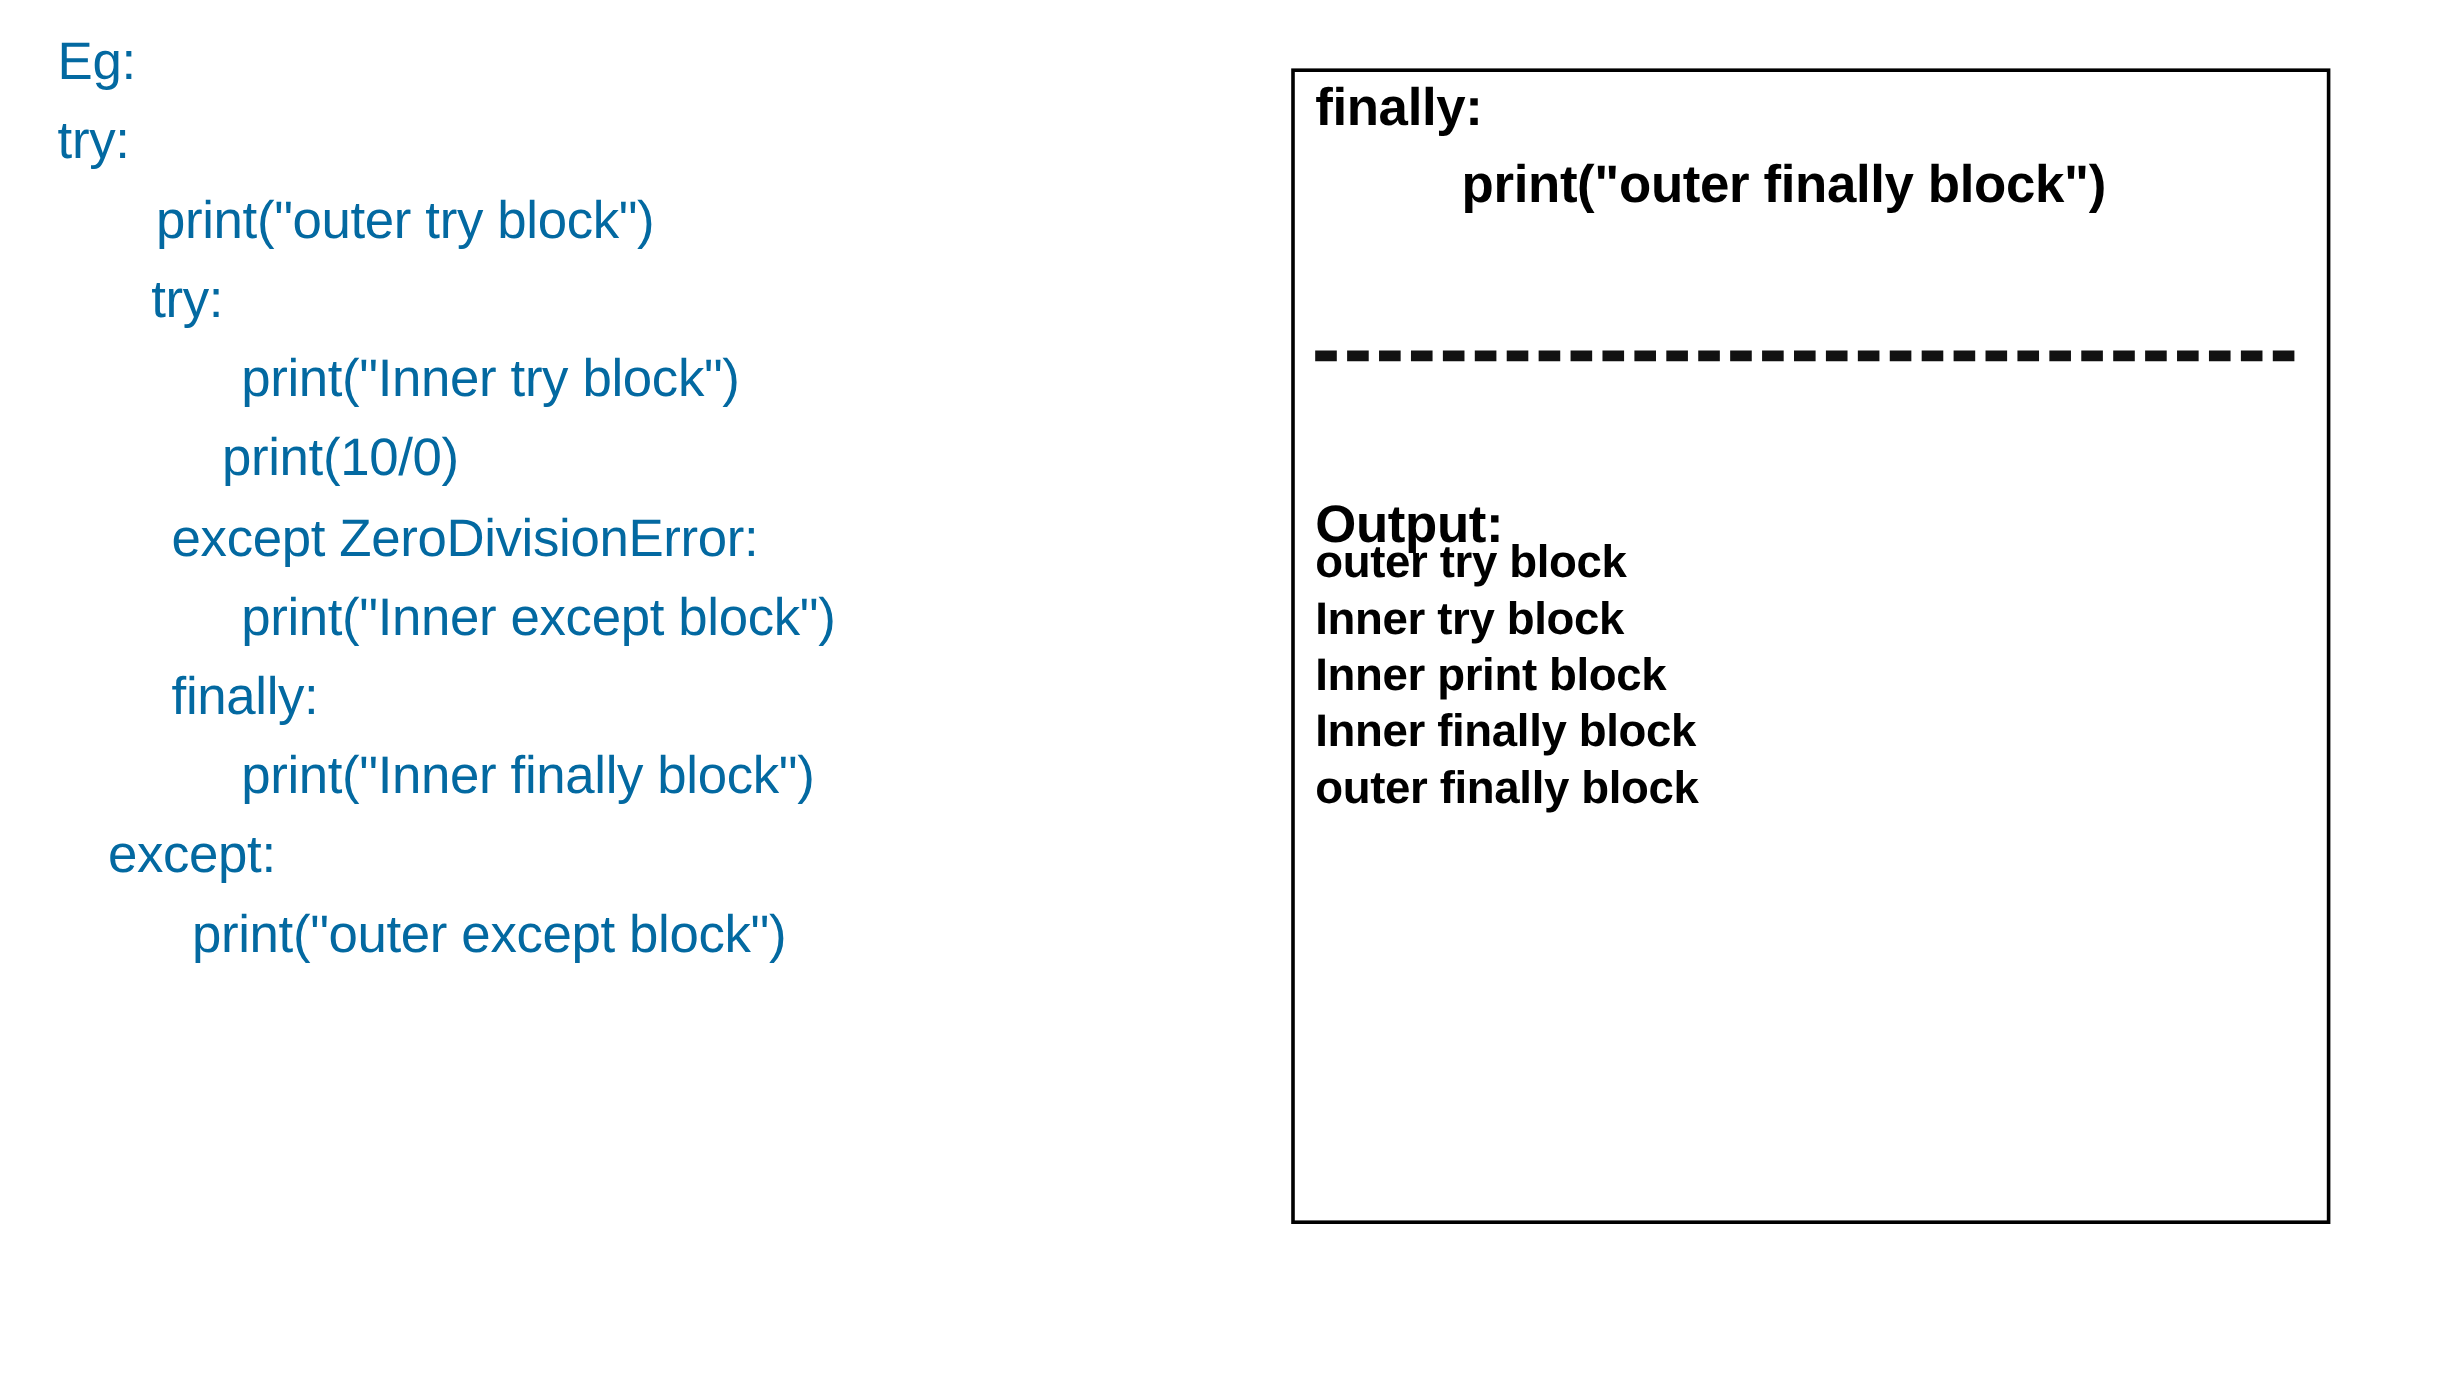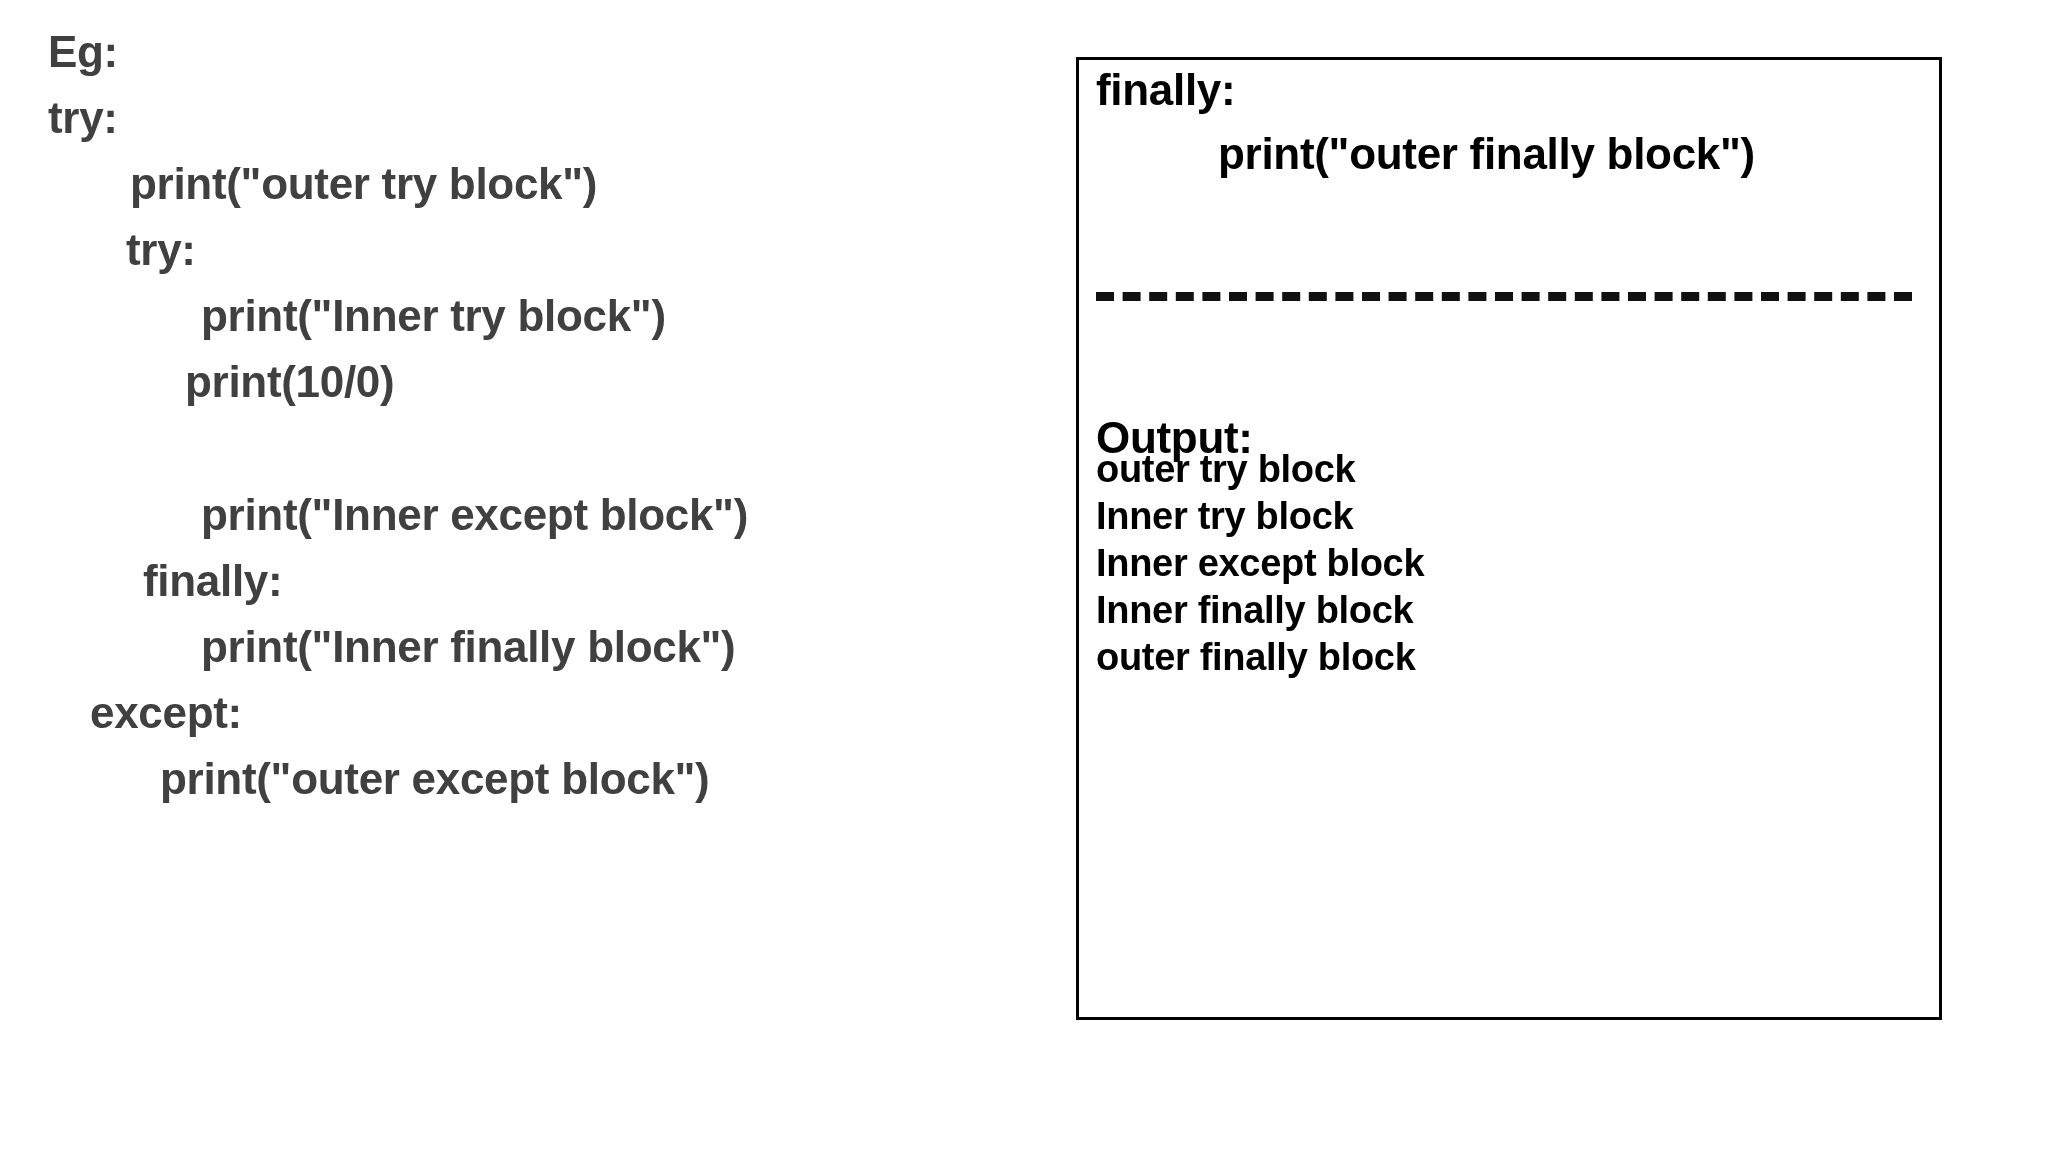--- a/index.html
+++ b/index.html
@@ -21,25 +21,25 @@
     position: absolute;
     left: 0;
     top: 0;
     width: 1060px;
     height: 1152px;
   }
   .code-line {
     position: absolute;
     white-space: pre;
     font-family: "Liberation Sans", sans-serif;
-    font-weight: bold;
+    font-weight: normal;
     font-size: 44px;
     line-height: 44px;
     letter-spacing: -0.3px;
-    color: #404040;
+    color: #0369a1;
   }
 
   
   #output-box {
     position: absolute;
     left: 1076px;
     top: 57px;
     width: 866px;
     height: 963px;
     border: 3px solid #000000;
@@ -79,30 +79,31 @@
 </head>
 <body>
 
 <div id="code-panel">
     <div class="code-line" style="left: 48px; top: 30px;">Eg:</div>
     <div class="code-line" style="left: 48px; top: 96px;">try:</div>
     <div class="code-line" style="left: 130px; top: 162px;">print("outer try block")</div>
     <div class="code-line" style="left: 126px; top: 228px;">try:</div>
     <div class="code-line" style="left: 201px; top: 294px;">print("Inner try block")</div>
     <div class="code-line" style="left: 185px; top: 360px;">print(10/0)</div>
+    <div class="code-line" style="left: 143px; top: 427px;">except ZeroDivisionError:</div>
     <div class="code-line" style="left: 201px; top: 493px;">print("Inner except block")</div>
     <div class="code-line" style="left: 143px; top: 559px;">finally:</div>
     <div class="code-line" style="left: 201px; top: 625px;">print("Inner finally block")</div>
     <div class="code-line" style="left: 48px; top: 691px; margin-left: 42px;">except:</div>
     <div class="code-line" style="left: 160px; top: 757px;">print("outer except block")</div>
   </div>
 
 <div id="output-box">
   <div id="divider-rule"></div>
 <div class="box-line box-code" style="left: 17px; top: 8px;">finally:</div>
     <div class="box-line box-code" style="left: 139px; top: 72px;">print("outer finally block")</div>
     <div class="box-line box-heading" style="left: 17px; top: 337px;">Output:</div>
     <div class="box-line box-out" style="left: 17px; top: 390px;">outer try block</div>
     <div class="box-line box-out" style="left: 17px; top: 437px;">Inner try block</div>
-    <div class="box-line box-out" style="left: 17px; top: 484px;">Inner except block</div>
+    <div class="box-line box-out" style="left: 17px; top: 484px;">Inner print block</div>
     <div class="box-line box-out" style="left: 17px; top: 578px;">outer finally block</div>
     <div class="box-line box-out" style="left: 17px; top: 531px;">Inner finally block</div>
   </div>
 
 </body></html>

